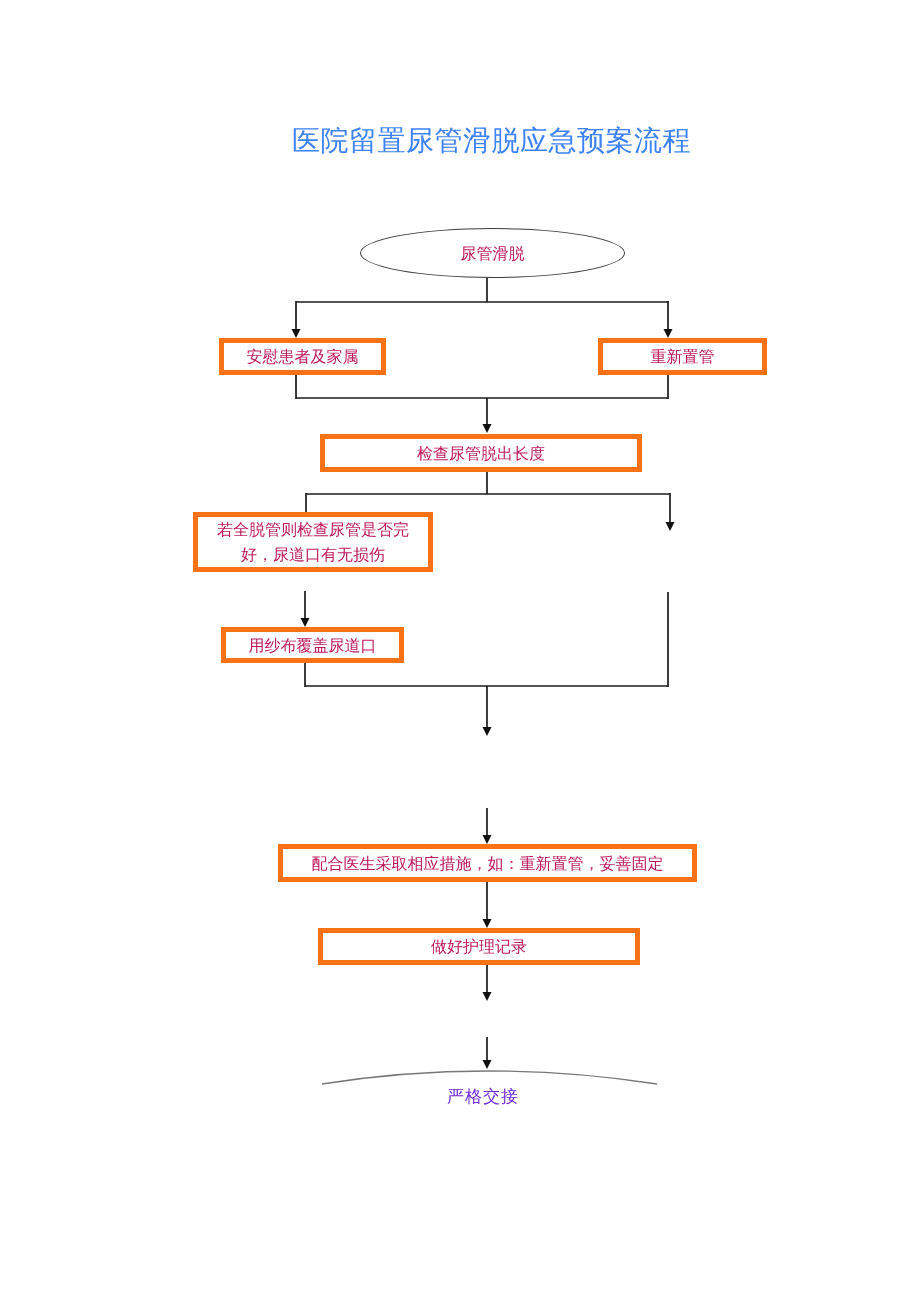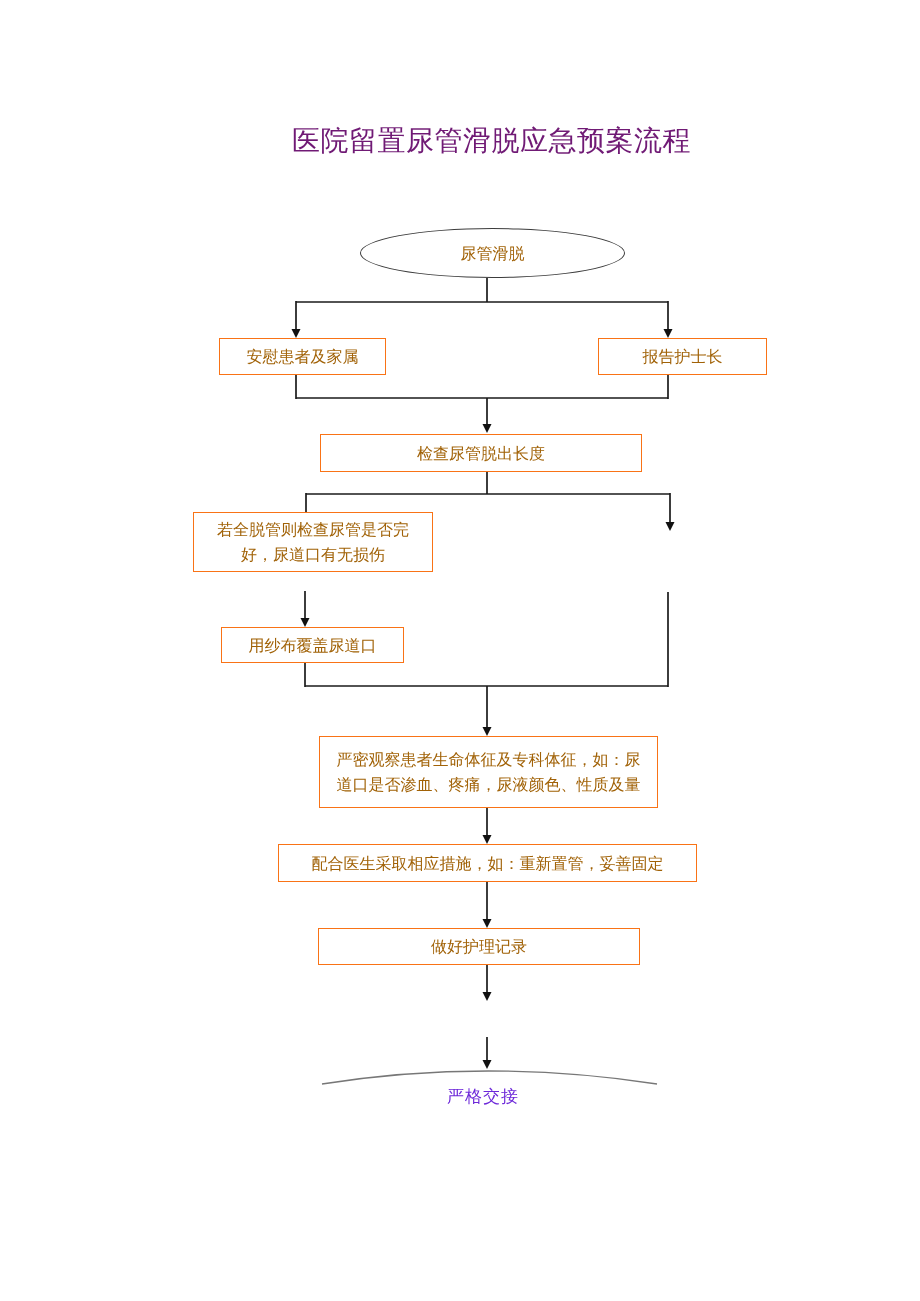--- a/index.html
+++ b/index.html
@@ -17,39 +17,39 @@
     left: 0; top: 0;
     width: 920px; height: 1301px;
     z-index: 0;
   }
   .doc-title {
     position: absolute;
     left: 292px;
     top: 122px;
     font-size: 28px;
     letter-spacing: 0.5px;
-    color: #701a75;
+    color: #3b82f6;
     white-space: nowrap;
     z-index: 1;
   }
   .node {
     position: absolute;
     box-sizing: border-box;
     background: #ffffff;
     display: flex;
     align-items: center;
     justify-content: center;
     text-align: center;
     font-size: 16px;
     line-height: 25px;
-    color: #a16207;
+    color: #be185d;
     white-space: pre-line;
     z-index: 1;
   }
-  .rect { border: 1px solid #f97316; }
+  .rect { border: 5px solid #f97316; }
   .oval {
     border: 1.4px solid #3c3c3c;
     border-radius: 50%;
   }
   #node-start   { left: 360px; top: 228px; width: 265px; height: 50px; }
   #node-comfort { left: 219px; top: 338px; width: 167px; height: 37px; }
   #node-report  { left: 598px; top: 338px; width: 169px; height: 37px; }
   #node-check   { left: 320px; top: 434px; width: 322px; height: 38px; }
   #node-full    { left: 193px; top: 512px; width: 240px; height: 60px; }
   #node-partial { left: 557px; top: 531px; width: 222px; height: 61px; }
@@ -119,32 +119,30 @@
       <polygon points="482.5,992 491.5,992 487,1001"></polygon>
       <polygon points="482.5,1060 491.5,1060 487,1069"></polygon>
     </g>
     <path d="M 322 1084 Q 487 1058 657 1084" stroke="#777777" stroke-width="1.3" fill="none"></path>
   </svg>
 
   <div class="node oval" id="node-start">尿管滑脱</div>
 
   <div class="node rect" id="node-comfort">安慰患者及家属</div>
 
-  <div class="node rect" id="node-report">报告护士长</div>
+  <div class="node rect" id="node-report">重新置管</div>
 
   <div class="node rect" id="node-check">检查尿管脱出长度</div>
 
   <div class="node rect" id="node-full">若全脱管则检查尿管是否完
 好，尿道口有无损伤</div>
 
 
   <div class="node rect" id="node-gauze">用纱布覆盖尿道口</div>
 
-  <div class="node rect" id="node-observe">严密观察患者生命体征及专科体征，如：尿
-道口是否渗血、疼痛，尿液颜色、性质及量</div>
 
   <div class="node rect" id="node-coop">配合医生采取相应措施，如：重新置管，妥善固定</div>
 
   <div class="node rect" id="node-record">做好护理记录</div>
 
 
   <div class="handover-label">严格交接</div>
 
 </div>
 

